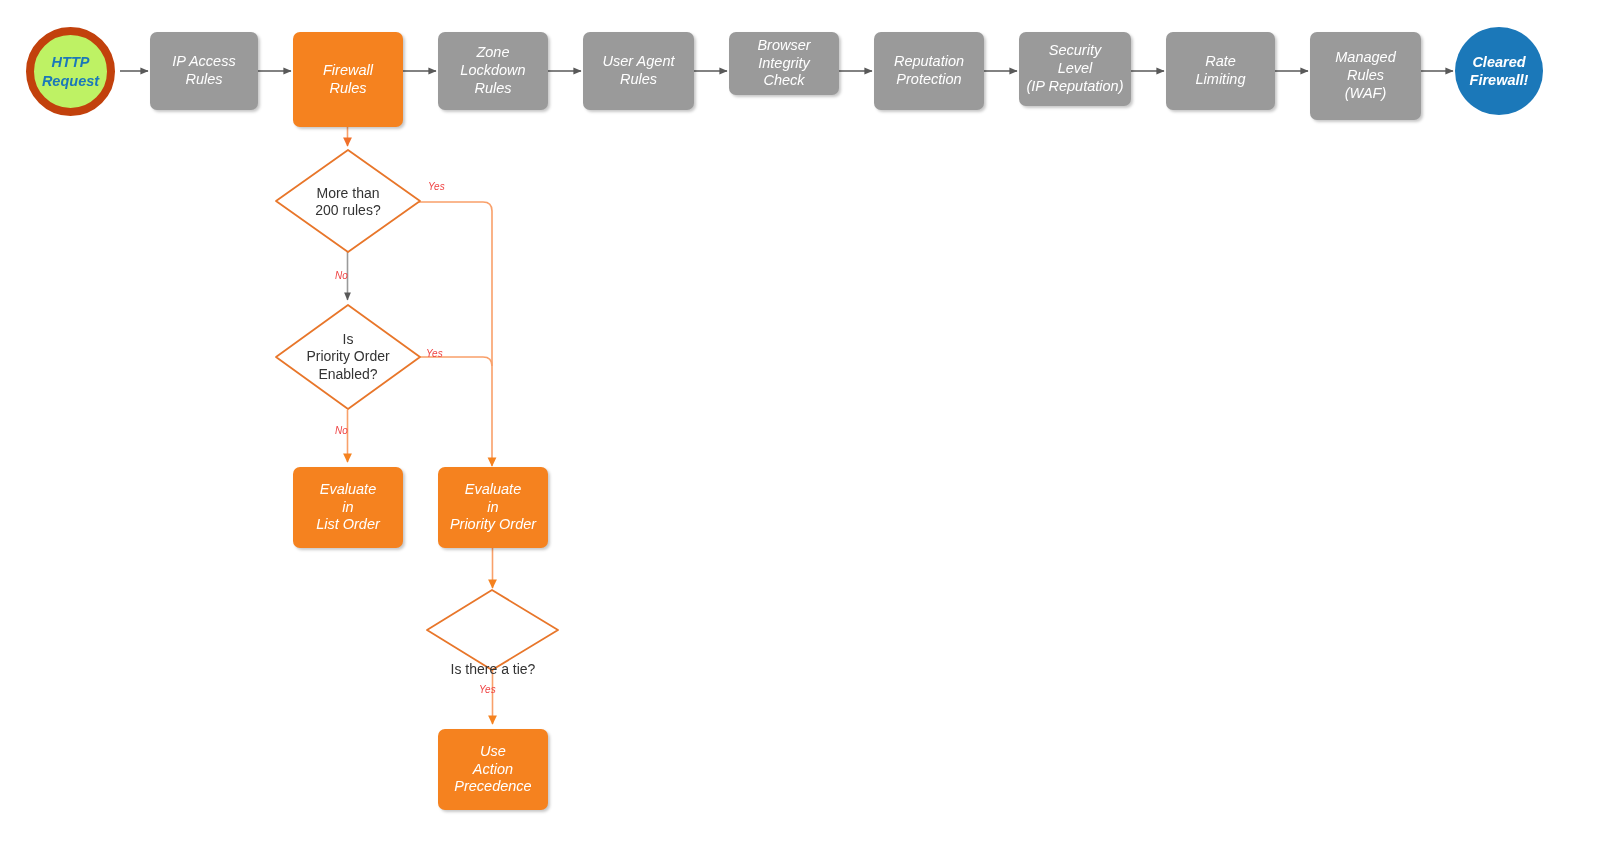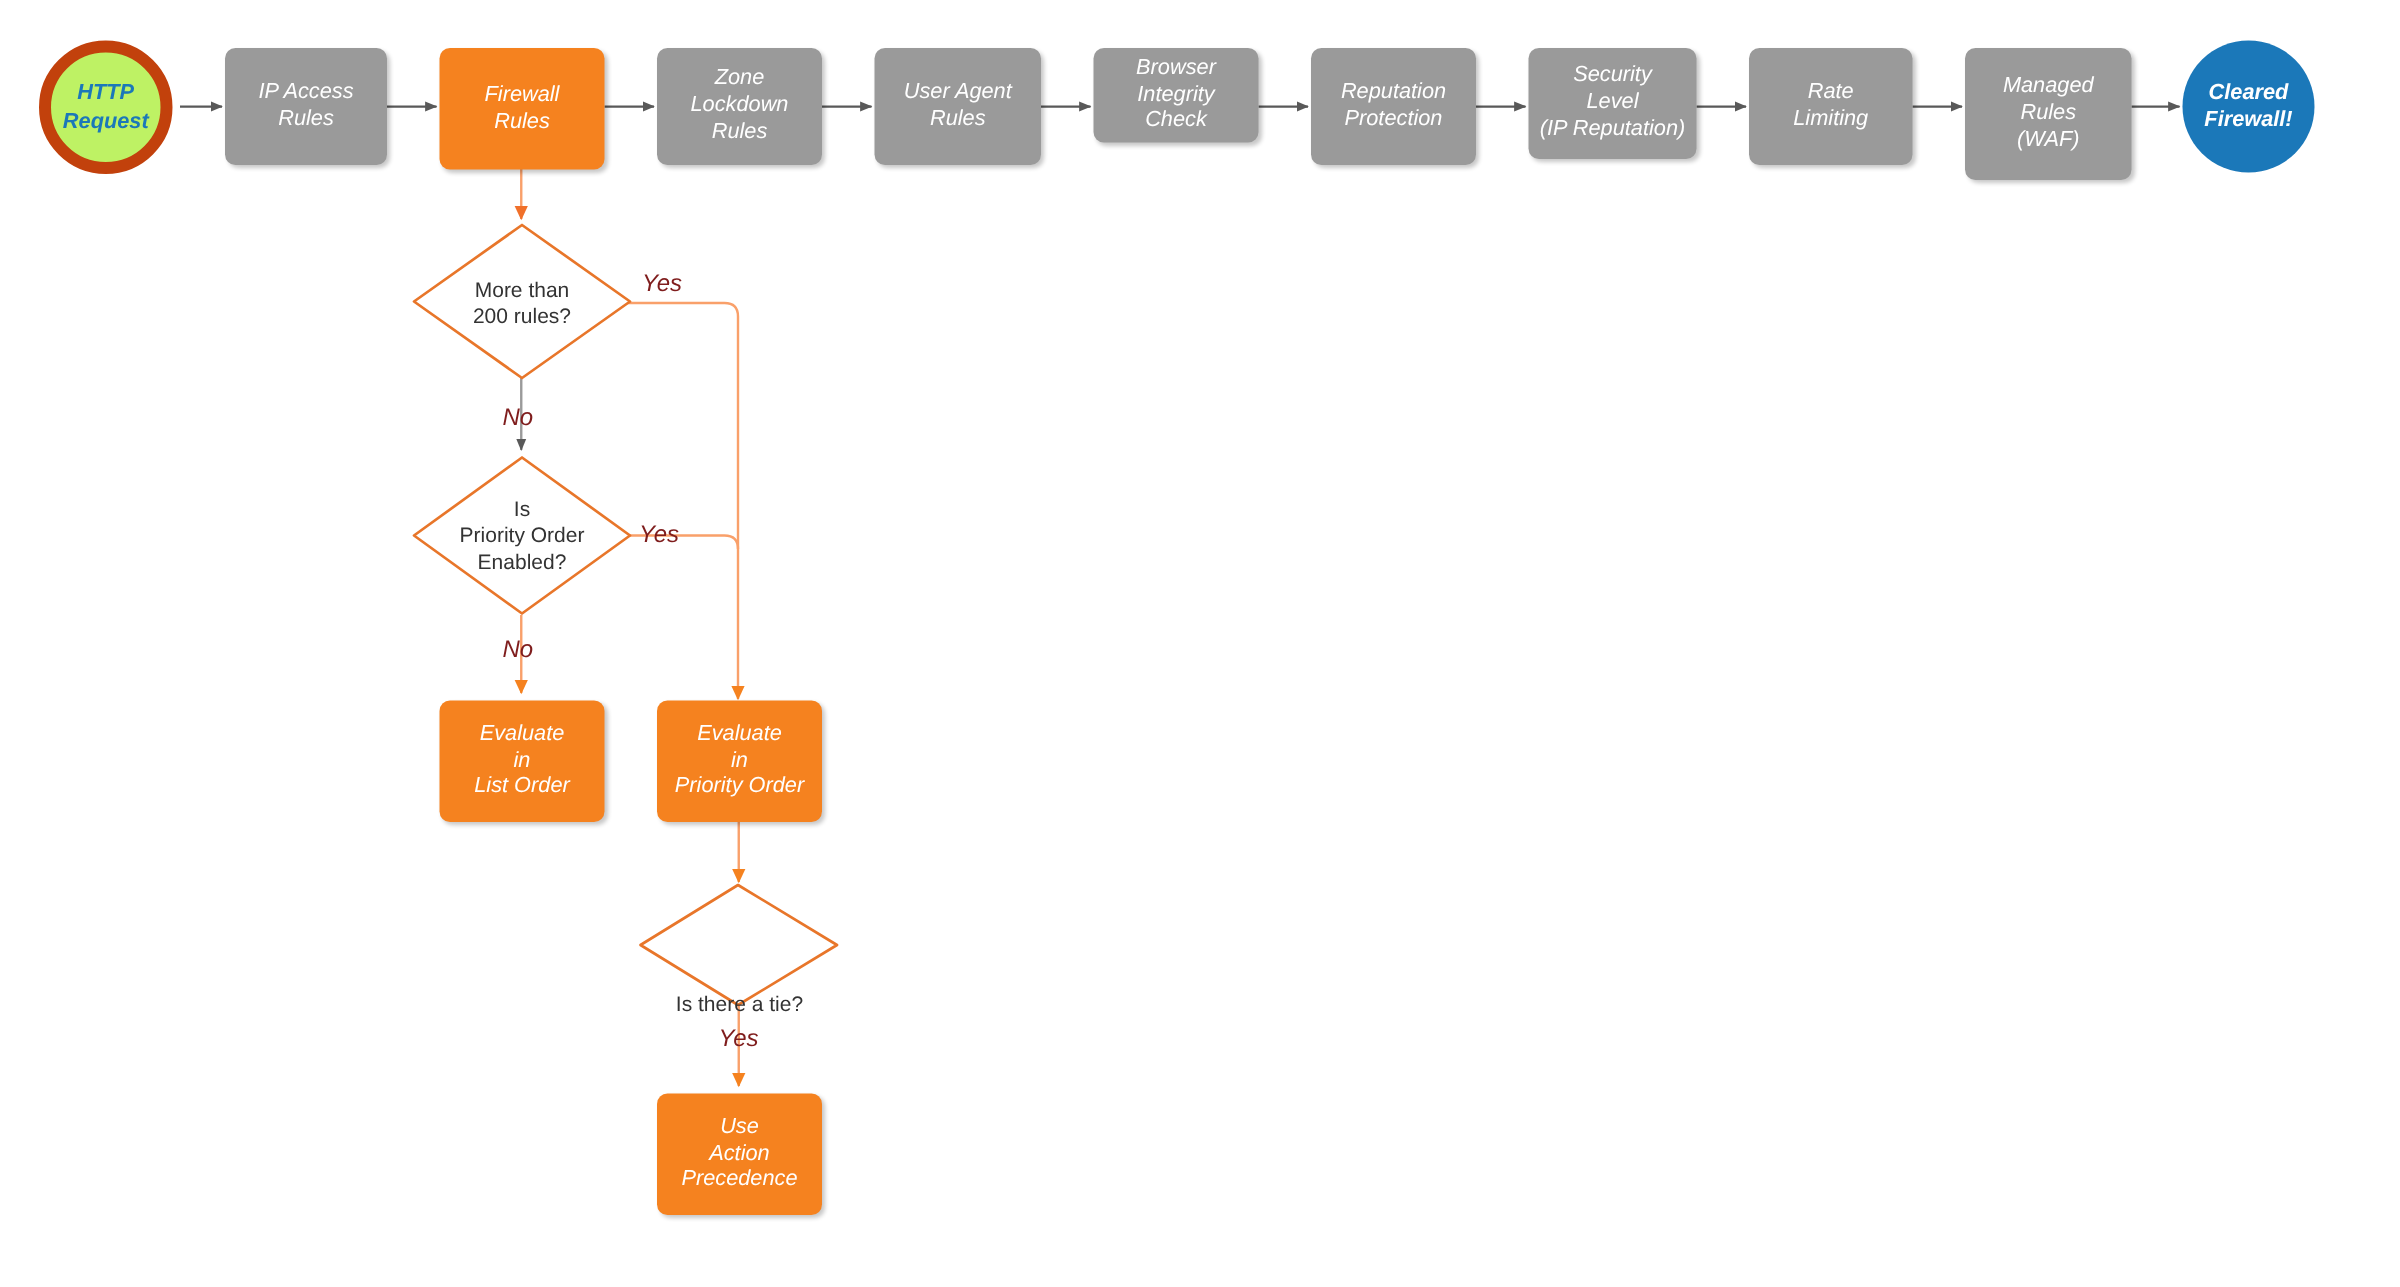--- a/index.html
+++ b/index.html
@@ -69,22 +69,22 @@
     text-align: center;
     color: #333333;
     font-size: 14px;
     line-height: 1.25;
     white-space: pre-line;
     pointer-events: none;
   }
   .edge-label {
     position: absolute;
     font-style: italic;
-    font-size: 16px;
-    color: #7f1d1d;
+    font-size: 10px;
+    color: #ef4444;
     white-space: nowrap;
   }
 </style>
 </head>
 <body>
 
 <div id="canvas">
 
   <svg id="svg-layer" viewBox="0 0 1600 858" xmlns="http://www.w3.org/2000/svg">
     <defs>
@@ -144,21 +144,21 @@
   <div class="node term start" style="left:26px; top:27px; width:89px; height:89px;">
     <span>HTTP
 Request</span>
   </div>
 
   <div class="node proc gray" style="left:150px; top:32px; width:108px; height:78px;">
     <span>IP Access
 Rules</span>
   </div>
 
-  <div class="node proc orange" style="left:293px; top:32px; width:110px; height:81px;">
+  <div class="node proc orange" style="left:293px; top:32px; width:110px; height:95px;">
     <span>Firewall
 Rules</span>
   </div>
 
   <div class="node proc gray" style="left:438px; top:32px; width:110px; height:78px;">
     <span>Zone
 Lockdown
 Rules</span>
   </div>
 

